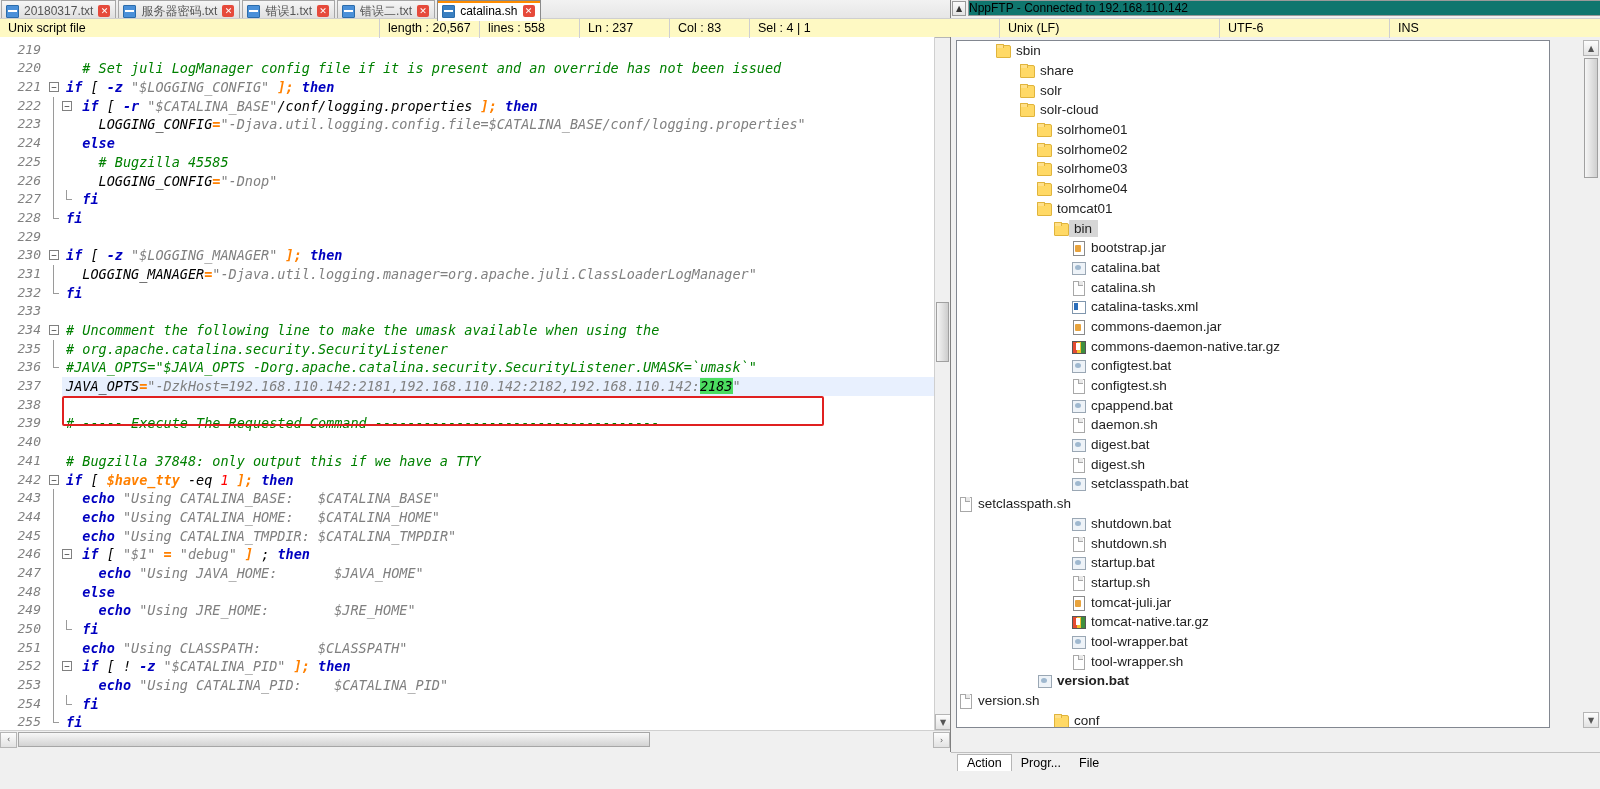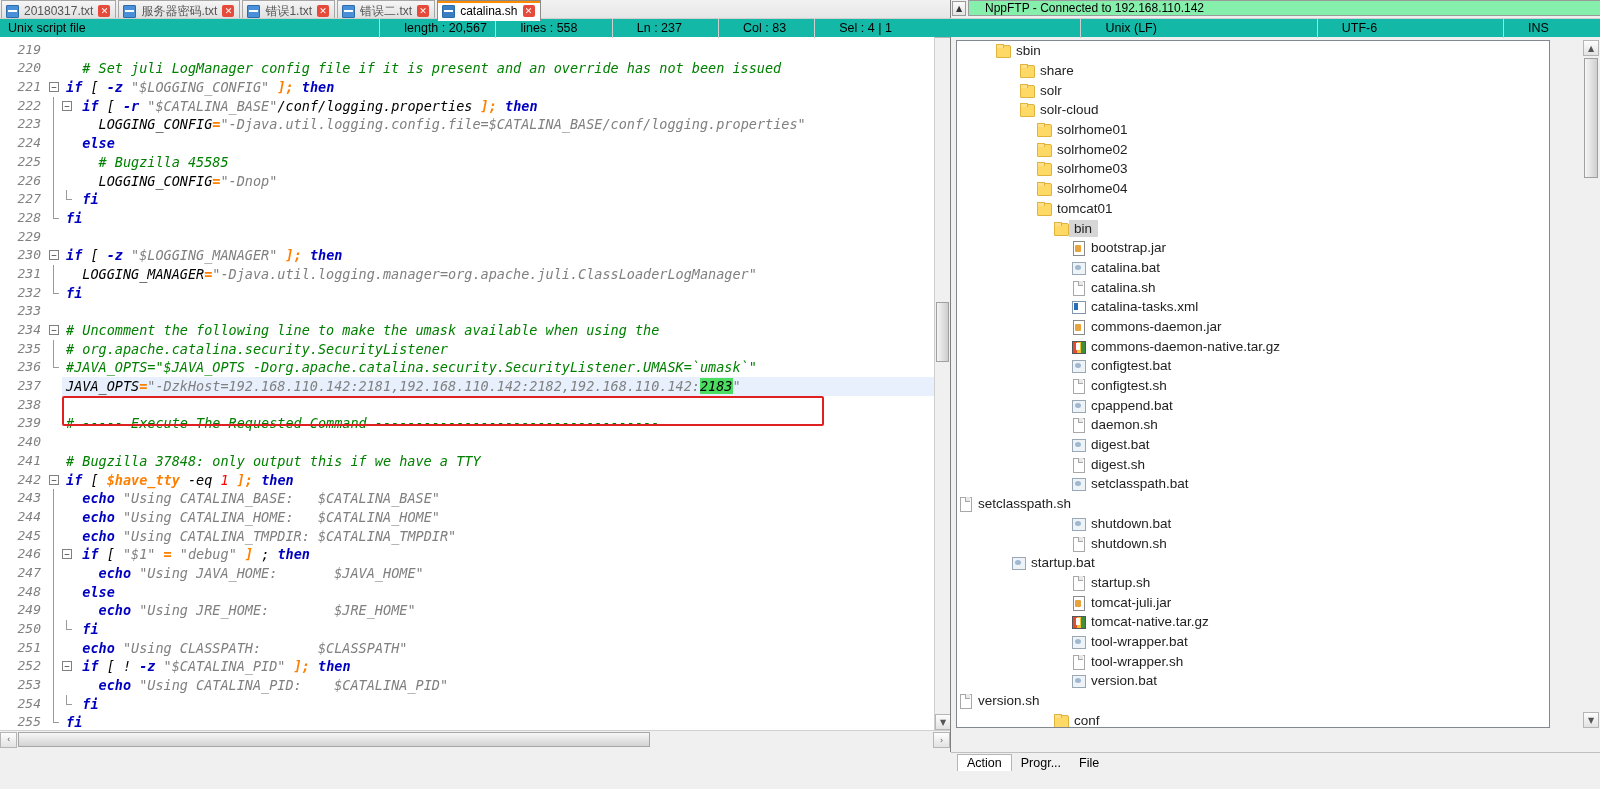--- a/index.html
+++ b/index.html
@@ -229,22 +229,22 @@
     border:1px solid #9a9a9a;
     background:linear-gradient(to bottom,#fbfbfb,#e3e3e3);
     display:flex;align-items:center;justify-content:center;
     font-size:8px; color:#333;
     font-family:"DejaVu Sans", sans-serif;
   }
   #ftp-title {
     flex:1;
     height:16px;
     margin-left:2px;
-    padding-left:16px;
-    background:#86efac;
+    padding-left:0;
+    background:#0f766e;
     border:1px solid #9a9a9a;
     font-size:12px;
     line-height:14px;
     color:#000;
     white-space:nowrap;
     overflow:hidden;
   }
   #ftp-toolbar {
     position:absolute; left:0; top:17px;
     width:650px; height:23px;
@@ -405,24 +405,24 @@
   .ftp-tab {
     padding: 1px 9px 1px 9px;
     font-size:12.5px;
     color:#000;
     cursor:default;
   }
   .ftp-tab.sel { background:#ffffff; border:1px solid #b5b5b5; border-bottom:none; }
   #status-row {
     position:absolute; left:0; top:18px;
     width:1600px; height:19px;
-    background:#14b8a6;
+    background:#fef9c3;
     border-top:1px solid #cfcfcf;
     display:flex; align-items:center;
-    font-size:12.5px; color:#000;justify-content:space-between;
+    font-size:12.5px; color:#000;
   }
   .scell {
     height:19px;
     display:flex;align-items:center;
     padding-left:8px;
     border-right:1px solid #cfcfcf;
     white-space:nowrap;
   }
   .sc-doc { width:380px; }
   .sc-len { width:100px; }
@@ -647,21 +647,21 @@
           <span class="tlabel">setclasspath.sh</span>
         </div>
         <div class="trow" style="padding-left: 113px;">
           <span class="ficon bat"></span>
           <span class="tlabel">shutdown.bat</span>
         </div>
         <div class="trow" style="padding-left: 113px;">
           <span class="ficon file"></span>
           <span class="tlabel">shutdown.sh</span>
         </div>
-        <div class="trow" style="padding-left: 53px;">
+        <div class="trow" style="padding-left: 113px;">
           <span class="ficon bat"></span>
           <span class="tlabel">startup.bat</span>
         </div>
         <div class="trow" style="padding-left: 113px;">
           <span class="ficon file"></span>
           <span class="tlabel">startup.sh</span>
         </div>
         <div class="trow" style="padding-left: 113px;">
           <span class="ficon jar"></span>
           <span class="tlabel">tomcat-juli.jar</span>
@@ -671,21 +671,21 @@
           <span class="tlabel">tomcat-native.tar.gz</span>
         </div>
         <div class="trow" style="padding-left: 113px;">
           <span class="ficon bat"></span>
           <span class="tlabel">tool-wrapper.bat</span>
         </div>
         <div class="trow" style="padding-left: 113px;">
           <span class="ficon file"></span>
           <span class="tlabel">tool-wrapper.sh</span>
         </div>
-        <div class="trow" style="padding-left: 113px;">
+        <div class="trow" style="padding-left: 79px; font-weight: bold;">
           <span class="ficon bat"></span>
           <span class="tlabel">version.bat</span>
         </div>
         <div class="trow" style="">
           <span class="ficon file"></span>
           <span class="tlabel">version.sh</span>
         </div>
         <div class="trow" style="padding-left: 96px;">
           <span class="ficon folder"></span>
           <span class="tlabel">conf</span>

